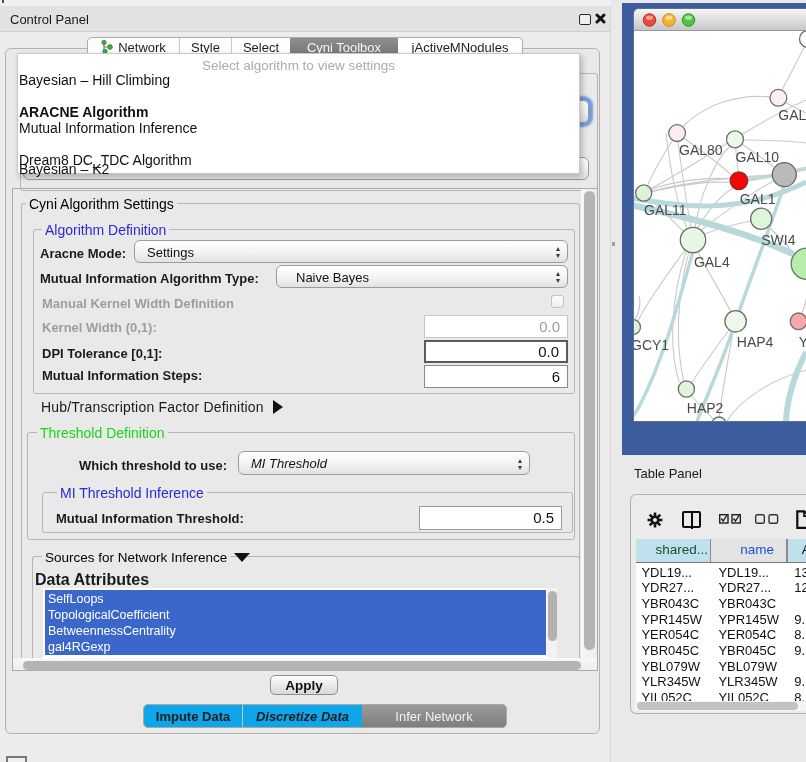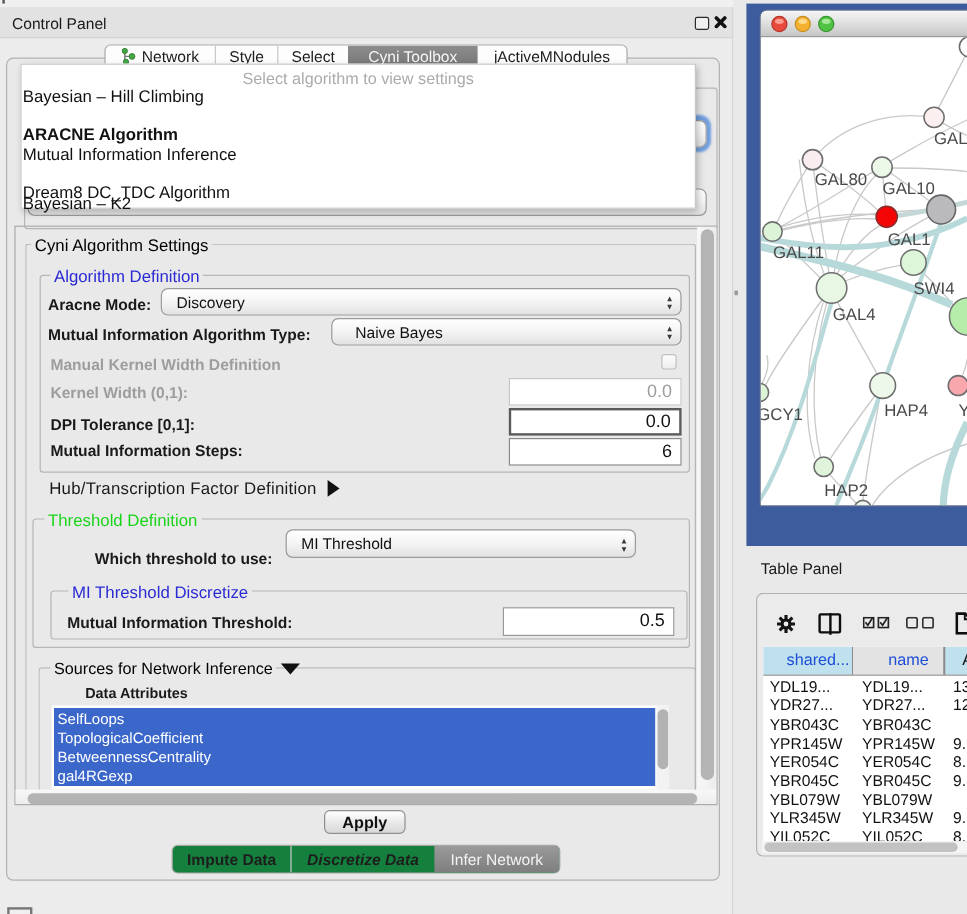--- a/index.html
+++ b/index.html
@@ -68,21 +68,21 @@
 <div class="abs" style="left:12px;top:188px;width:586px;height:483px;border:1px solid #ababab;box-sizing:border-box;"></div>
 
 <div class="grp" style="left:21px;top:203px;width:557px;height:467px;border-bottom:none;border-radius:3px 3px 0 0;"></div>
 <div class="gtt" style="left:26px;top:196px;">Cyni Algorithm Settings</div>
 
 <div class="grp" style="left:33px;top:229px;width:540px;height:163px;"></div>
 <div class="gtt" style="left:42px;top:222px;color:#2a2ad4;">Algorithm Definition</div>
 
 <div class="blb" style="left:40px;top:246px;">Aracne Mode:</div>
 <div class="combo" style="left:134px;top:240px;width:432px;height:21px;">
-  <div class="tx">Discovery</div>
+  <div class="tx">Settings</div>
   <div class="aru" style="right:7px;top:6px;"></div>
       <div class="ard" style="right:7px;top:13px;"></div>
 </div>
 <div class="blb" style="left:40px;top:271px;">Mutual Information Algorithm Type:</div>
 <div class="combo" style="left:276px;top:265px;width:290px;height:21px;">
   <div class="tx" style="left:19px;">Naive Bayes</div>
   <div class="aru" style="right:7px;top:6px;"></div>
       <div class="ard" style="right:7px;top:13px;"></div>
 </div>
 
@@ -96,51 +96,51 @@
 <div class="blb" style="left:42px;top:368px;">Mutual Information Steps:</div>
 <div class="tf" style="left:424px;top:365px;width:144px;height:23px;border:1px solid #8a8a8a;line-height:21px;">6</div>
 
 <div class="lbl" style="left:41px;top:399px;font-size:14px;letter-spacing:0.2px;">Hub/Transcription Factor Definition</div>
 <div class="abs" style="left:273px;top:399.5px;width:0;height:0;border-top:7px solid transparent;border-bottom:7px solid transparent;border-left:10px solid #111;"></div>
 
 <div class="grp" style="left:27px;top:432px;width:546px;height:106px;"></div>
 <div class="gtt" style="left:37px;top:425px;color:#1ad41a;">Threshold Definition</div>
 
 <div class="blb" style="left:79px;top:458px;">Which threshold to use:</div>
-<div class="combo" style="left:238px;top:441px;width:290px;height:22px;">
+<div class="combo" style="left:238px;top:451px;width:290px;height:22px;font-style:italic;">
   <div class="tx">MI Threshold</div>
   <div class="aru" style="right:7px;top:6.5px;"></div>
       <div class="ard" style="right:7px;top:13.5px;"></div>
 </div>
 
 <div class="grp" style="left:42px;top:492px;width:529px;height:39px;"></div>
-<div class="gtt" style="left:57px;top:485px;color:#2a2ad4;">MI Threshold Discretize</div>
+<div class="gtt" style="left:57px;top:485px;color:#2a2ad4;">MI Threshold Inference</div>
 <div class="blb" style="left:56px;top:511px;">Mutual Information Threshold:</div>
 <div class="tf" style="left:419px;top:506px;width:143px;height:24px;border:1px solid #999;line-height:22px;">0.5</div>
 
 <div class="grp" style="left:32px;top:556px;width:546px;height:114px;border-bottom:none;"></div>
 <div class="gtt" style="left:42px;top:549.5px;font-size:13.5px;">Sources for Network Inference</div>
 <div class="abs" style="left:234px;top:552.5px;width:0;height:0;border-left:8.5px solid transparent;border-right:8.5px solid transparent;border-top:9px solid #111;"></div>
-<div class="blb" style="left:35px;top:570.5px;font-size:12px;margin-left:36px;">Data Attributes</div>
+<div class="blb" style="left:35px;top:570.5px;font-size:16px;">Data Attributes</div>
 
 <div class="abs" style="left:43px;top:588px;width:514px;height:70px;background:#fff;overflow:hidden;">
   <div class="abs" style="left:2px;top:2px;width:501px;height:65px;background:#3b67cb;"></div>
   <div class="abs" style="left:5px;top:3px;font-size:12.5px;color:#fff;line-height:16px;">SelfLoops<br>TopologicalCoefficient<br>BetweennessCentrality<br>gal4RGexp</div>
   <div class="abs" style="left:504px;top:0;width:10px;height:70px;background:#f2f2f2;"></div>
   <div class="abs" style="left:504.5px;top:3px;width:9px;height:50px;background:#b2b2b2;border-radius:5px;"></div>
 </div>
 
 <div class="abs" style="left:581px;top:189px;width:16px;height:469px;background:linear-gradient(to right,#f8f8f8,#ececec);"></div>
 <div class="abs" style="left:584px;top:191px;width:11px;height:459px;background:#b4b4b4;border-radius:6px;"></div>
 <div class="abs" style="left:13px;top:658px;width:584px;height:12px;background:linear-gradient(#f8f8f8,#ececec);"></div>
 <div class="abs" style="left:23px;top:661px;width:558px;height:9px;background:#b4b4b4;border-radius:4.5px;"></div>
 
 <div class="abs" style="left:270px;top:675px;width:68px;height:20px;border:1px solid #8e8e8e;border-radius:5px;background:linear-gradient(#fff,#e8e8e8 55%,#d8d8d8);box-sizing:border-box;display:flex;align-items:center;justify-content:center;font-size:13.5px;font-weight:bold;color:#111;text-align:center;">Apply</div>
 
-<div class="abs" style="left:143px;top:704px;width:324px;height:24px;background:#15803d;border:1px solid #a8a8a8;border-radius:5px;box-sizing:border-box;display:flex;overflow:hidden;align-items:flex-end;">
+<div class="abs" style="left:143px;top:704px;width:364px;height:24px;background:#0ea5e9;border:1px solid #a8a8a8;border-radius:5px;box-sizing:border-box;display:flex;overflow:hidden;align-items:flex-end;">
   <div class="seg" style="width:98px;border-right:1px solid #c8c8c8;font-weight:bold;">Impute Data</div>
   <div class="seg" style="width:119px;font-weight:bold;font-style:italic;">Discretize Data</div>
   <div class="seg" style="flex:1;background:linear-gradient(#9a9a9a,#7e7e7e);color:#f2f2f2;">Infer Network</div>
 </div>
 
 <div class="abs" style="left:6px;top:756px;width:17px;height:10px;border:2px solid #777;background:#f0f0f0;"></div>
 
 <div class="abs" style="left:610px;top:6px;width:1px;height:756px;background:#d6d6d6;"></div>
 <div class="abs" style="left:611.5px;top:242px;width:3px;height:4px;background:#9a9a9a;border-radius:1px;"></div>
 
@@ -268,21 +268,21 @@
     <path d="M8,1.3 v4.8 h5" fill="none" stroke="#0d0d0d" stroke-width="1.6"></path>
   </svg>
 
   <div class="abs" style="left:4.8px;top:43.5px;width:171.2px;height:162.5px;background:#fff;overflow:hidden;">
     <div class="abs" style="left:0;top:0;width:171.2px;height:24px;border-bottom:1px solid #777;box-sizing:border-box;">
       <div class="abs" style="left:0;top:0;width:73.8px;height:23px;background:#bfe1ee;"></div>
       <div class="abs" style="left:73.8px;top:0;width:1.6px;height:23px;background:#8a8a8a;"></div>
       <div class="abs" style="left:75.4px;top:0;width:75.3px;height:23px;background:#e3e3e3;"></div>
       <div class="abs" style="left:150.7px;top:0;width:1.6px;height:23px;background:#8a8a8a;"></div>
       <div class="abs" style="left:152.3px;top:0;width:19px;height:23px;background:#bfe1ee;"></div>
-      <div class="abs" style="left:19.7px;top:3.5px;font-size:13.5px;color:#1d4ed8;">shared...</div>
+      <div class="abs" style="left:19.7px;top:3.5px;font-size:13.5px;color:#14532d;">shared...</div>
       <div class="abs" style="left:104.4px;top:3.5px;font-size:13.5px;color:#1d4ed8;">name</div>
       <div class="abs" style="left:166px;top:3.5px;font-size:13.5px;color:#111;">A</div>
     </div>
     <div class="abs" style="left:5.6px;top:26px;font-size:13px;color:#111;line-height:15.7px;">YDL19...<br>YDR27...<br>YBR043C<br>YPR145W<br>YER054C<br>YBR045C<br>YBL079W<br>YLR345W<br>YIL052C</div>
     <div class="abs" style="left:82.6px;top:26px;font-size:13px;color:#111;line-height:15.7px;">YDL19...<br>YDR27...<br>YBR043C<br>YPR145W<br>YER054C<br>YBR045C<br>YBL079W<br>YLR345W<br>YIL052C</div>
     <div class="abs" style="left:158.4px;top:26px;font-size:13px;color:#111;line-height:15.7px;">13<br>12<br><br>9.<br>8.<br>9.<br><br>9.<br>8.</div>
   </div>
   <div class="abs" style="left:4px;top:206px;width:172px;height:10px;background:#f4f4f4;"></div>
   <div class="abs" style="left:6px;top:207px;width:161px;height:7.5px;background:#c2c2c2;border-radius:4px;"></div>
 </div>

